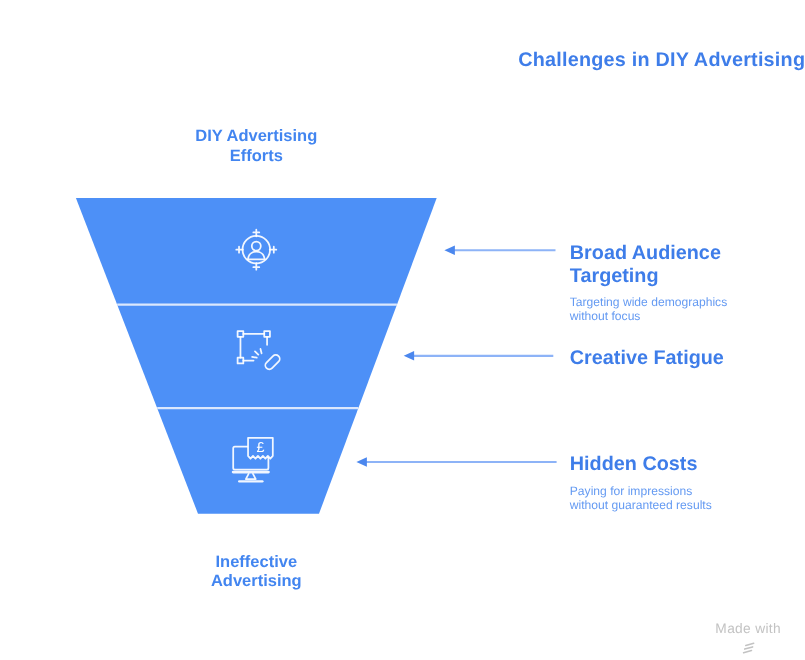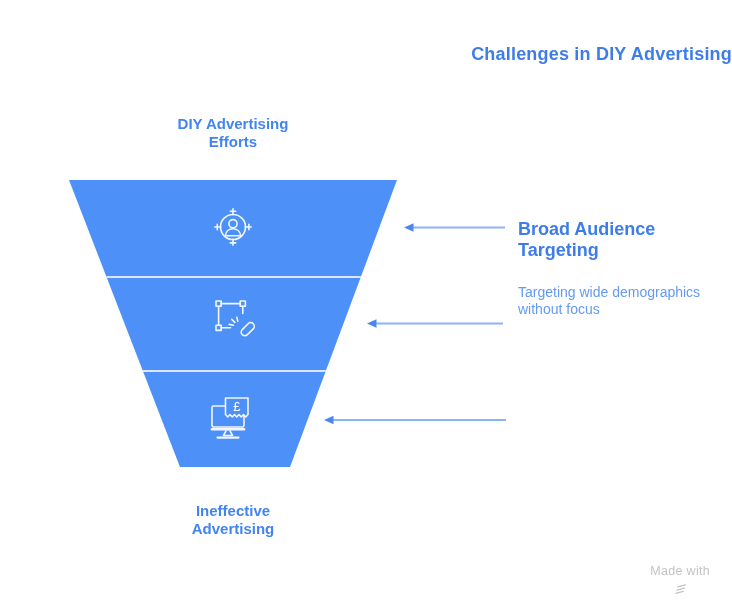--- a/index.html
+++ b/index.html
@@ -26,21 +26,21 @@
   .funnel-label.top{left:153px;top:115px;}
   .funnel-label.bottom{left:153px;top:502px;}
   .annotation{position:absolute;left:518px;width:200px;}
   .annotation.a1{top:219px;}
   .annotation.a2{top:315px;}
   .annotation.a3{top:411px;}
   .annotation-title{
     font-size:18px;font-weight:bold;color:#3e7de9;line-height:1.15;
   }
   .annotation-desc{
-    margin-top:24px;font-size:14px;color:#649af2;line-height:1.18;
+    margin-top:9px;font-size:11px;color:#649af2;line-height:1.18;
     white-space:pre-line;
   }
   .watermark{
     position:absolute;right:22px;top:564px;
     display:flex;align-items:center;gap:5px;
     font-size:12.5px;color:#c3c3c3;letter-spacing:.3px;flex-direction:column;
   }
 </style>
 </head>
 <body>
@@ -106,20 +106,26 @@
       <polygon points="324,420 333.5,415.7 333.5,424.3" fill="#4b87ee"></polygon>
     </g>
   </svg>
 
   <div class="annotation a1">
     <div class="annotation-title">Broad Audience Targeting</div>
     <div class="annotation-desc">Targeting wide demographics
 without focus</div>
   </div>
   <div class="annotation a2">
+    <div class="annotation-title">Creative Fatigue</div>
+  </div>
+  <div class="annotation a3">
+    <div class="annotation-title">Hidden Costs</div>
+    <div class="annotation-desc">Paying for impressions
+without guaranteed results</div>
   </div>
 
   <div class="watermark">
     <span>Made with</span>
     <svg width="13" height="13" viewBox="0 0 13 13">
       <g stroke="#c3c3c3" stroke-width="1.4" stroke-linecap="round" fill="none">
         <path d="M2,10.4 L9.2,8.4"></path>
         <path d="M3,7.1 L10.2,5.1"></path>
         <path d="M4,3.8 L11.2,1.8"></path>
       </g>

